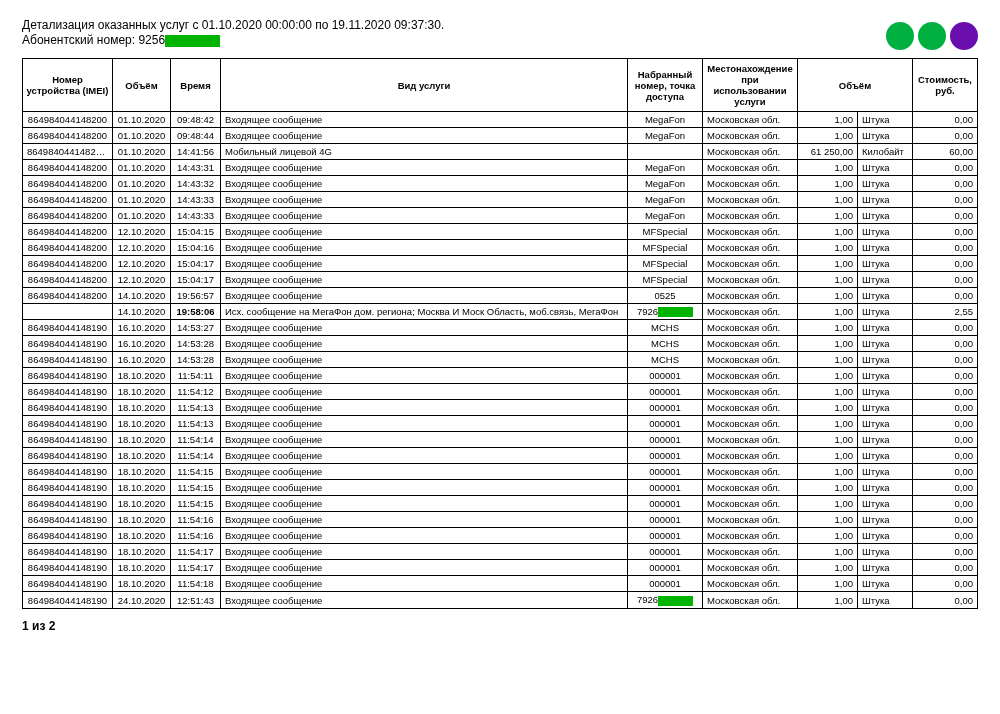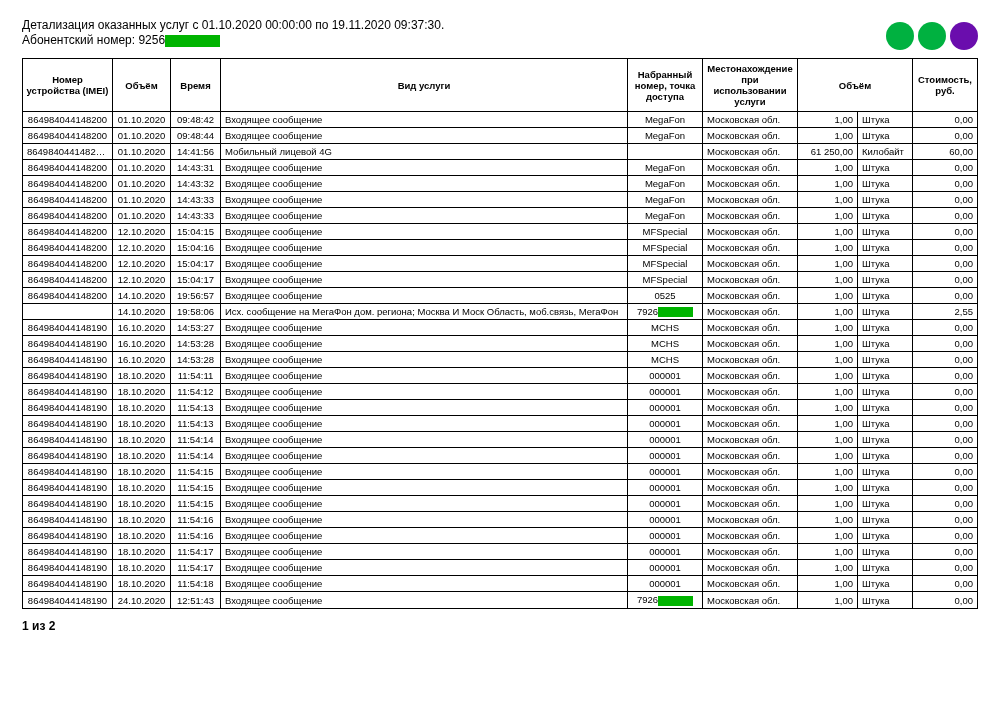--- a/index.html
+++ b/index.html
@@ -242,21 +242,21 @@
         <td style="text-align: left;">Входящее сообщение</td>
         <td style="text-align: center;">0525</td>
         <td style="text-align: left;">Московская обл.</td>
         <td style="text-align: right;">1,00</td>
         <td style="text-align: left;">Штука</td>
         <td style="text-align: right;">0,00</td>
       </tr>
       <tr>
         <td style="text-align: center;"></td>
         <td style="text-align: center;">14.10.2020</td>
-        <td style="text-align: center;">19:58:06</td>
+        <td style="text-align: center; font-weight: bold;">19:58:06</td>
         <td style="text-align: left;">Исх. сообщение на  МегаФон дом. региона; Москва И Моск Область, моб.связь, МегаФон</td>
         <td style="text-align: center;">7926<span class="masked"></span></td>
         <td style="text-align: left;">Московская обл.</td>
         <td style="text-align: right;">1,00</td>
         <td style="text-align: left;">Штука</td>
         <td style="text-align: right;">2,55</td>
       </tr>
       <tr>
         <td style="text-align: center;">864984044148190</td>
         <td style="text-align: center;">16.10.2020</td>

